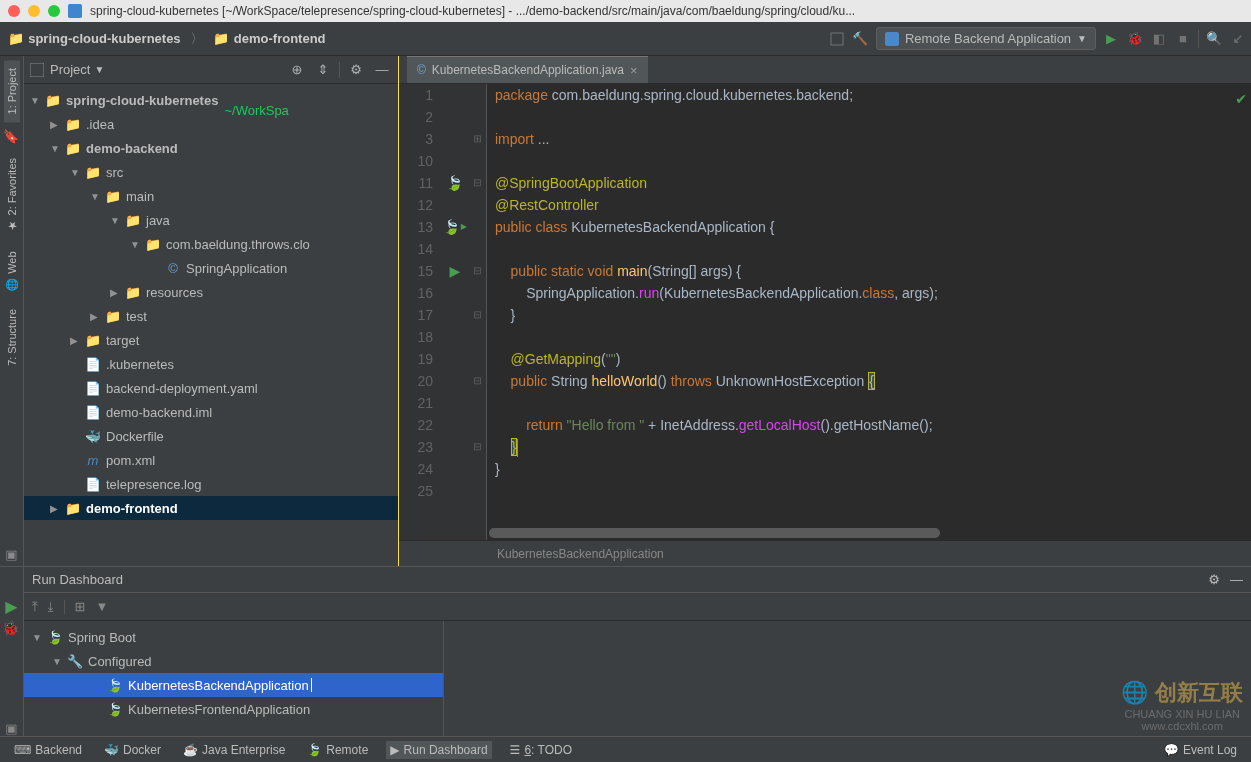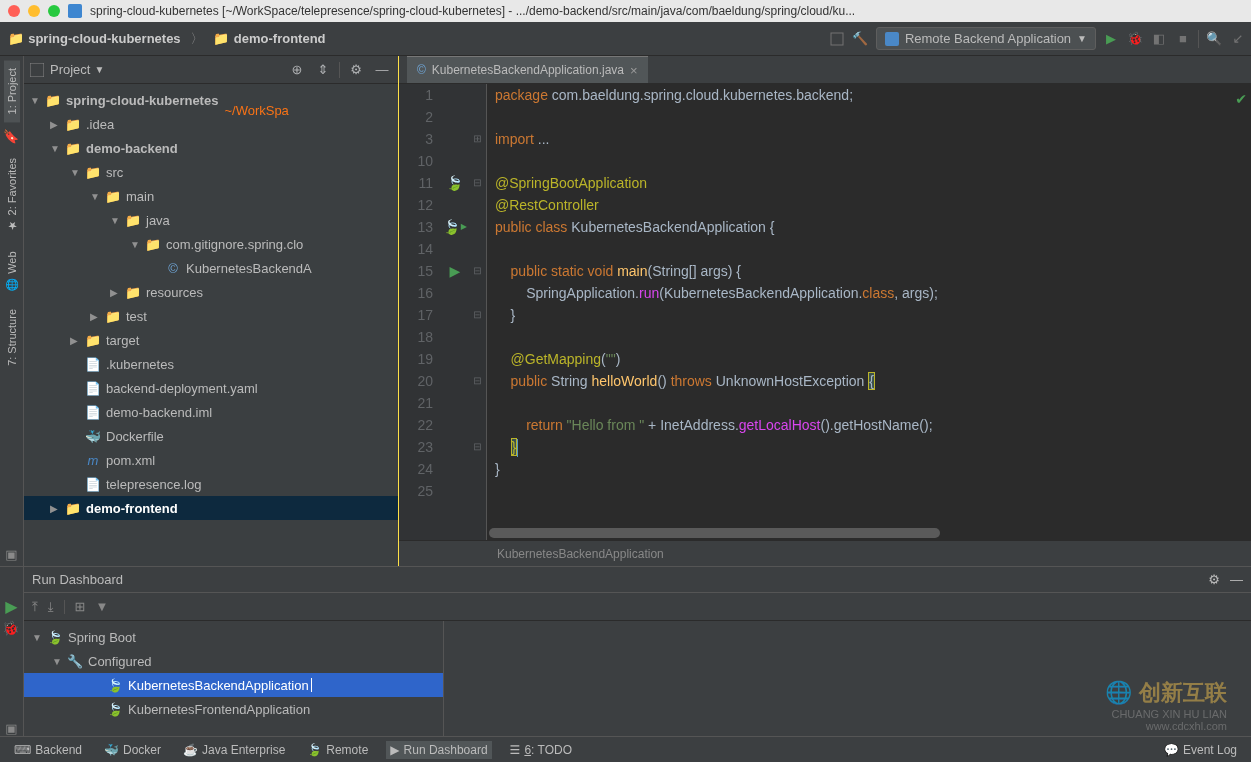--- a/index.html
+++ b/index.html
@@ -45,21 +45,21 @@
   .tool-header-spacer { flex: 1; }
   .tool-header-icon { width: 20px; height: 20px; display: flex; align-items: center; justify-content: center; color: #afb1b3; cursor: pointer; }
 
   .tree { flex: 1; overflow: auto; padding: 4px 0; }
   .tree-item { display: flex; align-items: center; height: 24px; padding-left: var(--indent,8px); cursor: pointer; white-space: nowrap; color: #bbb; }
   .tree-item.selected-dark { background: #0d293e; color: #fff; }
   .tree-arrow { width: 14px; color: #919191; font-size: 10px; }
   .tree-icon { width: 18px; display: flex; align-items: center; justify-content: center; margin-right: 4px; }
   .tree-label { }
   .tree-label.bold { font-weight: 700; }
-  .tree-hint { color: #f97316; margin-left: 6px; margin-top: 20px; }
+  .tree-hint { color: #22c55e; margin-left: 6px; margin-top: 20px; }
   .folder-icon { color: #87939a; }
   .folder-icon.orange { color: #cc7832; }
   .folder-icon.blue { color: #4a88c7; }
 
   
   .editor-area { flex: 1; display: flex; flex-direction: column; min-width: 0; }
   .tabs { height: 28px; background: #3c3f41; border-bottom: 1px solid #2b2b2b; display: flex; align-items: stretch; padding-left: 8px;}
   .tab { display: flex; align-items: center; gap: 6px; padding: 0 10px; background: #515658; border-top: 1px solid #777; cursor: pointer; color: #bbb; font-size: 12px;}
   .tab-close { color: #9a9a9a; font-size: 13px; }
 
@@ -99,21 +99,21 @@
   .dash-content { flex: 1; display: flex; align-items: center; justify-content: center; color: #888; }
   .dash-tree .tree-item.sel { background: #2f65ca; color: #fff; }
 
   
   .statusbar { height: 26px; background: #3c3f41; border-top: 1px solid #555; display: flex; align-items: center; gap: 14px; padding: 0 10px; color: #bbb; font-size: 12px; }
   .status-item { display: flex; align-items: center; gap: 4px; cursor: pointer; padding: 2px 4px;}
   .status-item.active { background: #515658; }
   .status-spacer { flex: 1; }
   .underline { text-decoration: underline; }
 
-  .watermark { position: absolute; right: 24px; bottom: 30px; opacity: 0.6; pointer-events: none; color: #888; font-size: 11px; text-align:right;}
+  .watermark { position: absolute; right: 8px; bottom: 30px; opacity: 0.6; pointer-events: none; color: #888; font-size: 11px; text-align:center;}
   .watermark .big { font-size: 22px; font-weight:bold; color:#cfa94b;}
 
   svg { display: block; }
 </style>
 </head>
 <body>
 
 <div class="window">
 
   <div class="titlebar">
@@ -223,26 +223,26 @@
             <span class="tree-label">main</span>
           </div>
         <div class="tree-item" style="--indent:86px">
             <span class="tree-arrow">▼</span>
             <span class="tree-icon folder-icon blue">📁</span>
             <span class="tree-label">java</span>
           </div>
         <div class="tree-item" style="--indent:106px">
             <span class="tree-arrow">▼</span>
             <span class="tree-icon folder-icon">📁</span>
-            <span class="tree-label">com.gitignore.spring.clo</span>
+            <span class="tree-label">com.baeldung.throws.clo</span>
           </div>
         <div class="tree-item" style="--indent:126px">
             <span class="tree-arrow"></span>
             <span class="tree-icon" style="color:#6fa5d6;">©</span>
-            <span class="tree-label">KubernetesBackendA</span>
+            <span class="tree-label">SpringApplication</span>
           </div>
         <div class="tree-item" style="--indent:86px">
             <span class="tree-arrow">▶</span>
             <span class="tree-icon folder-icon">📁</span>
             <span class="tree-label">resources</span>
           </div>
         <div class="tree-item" style="--indent:66px">
             <span class="tree-arrow">▶</span>
             <span class="tree-icon folder-icon">📁</span>
             <span class="tree-label">test</span>

